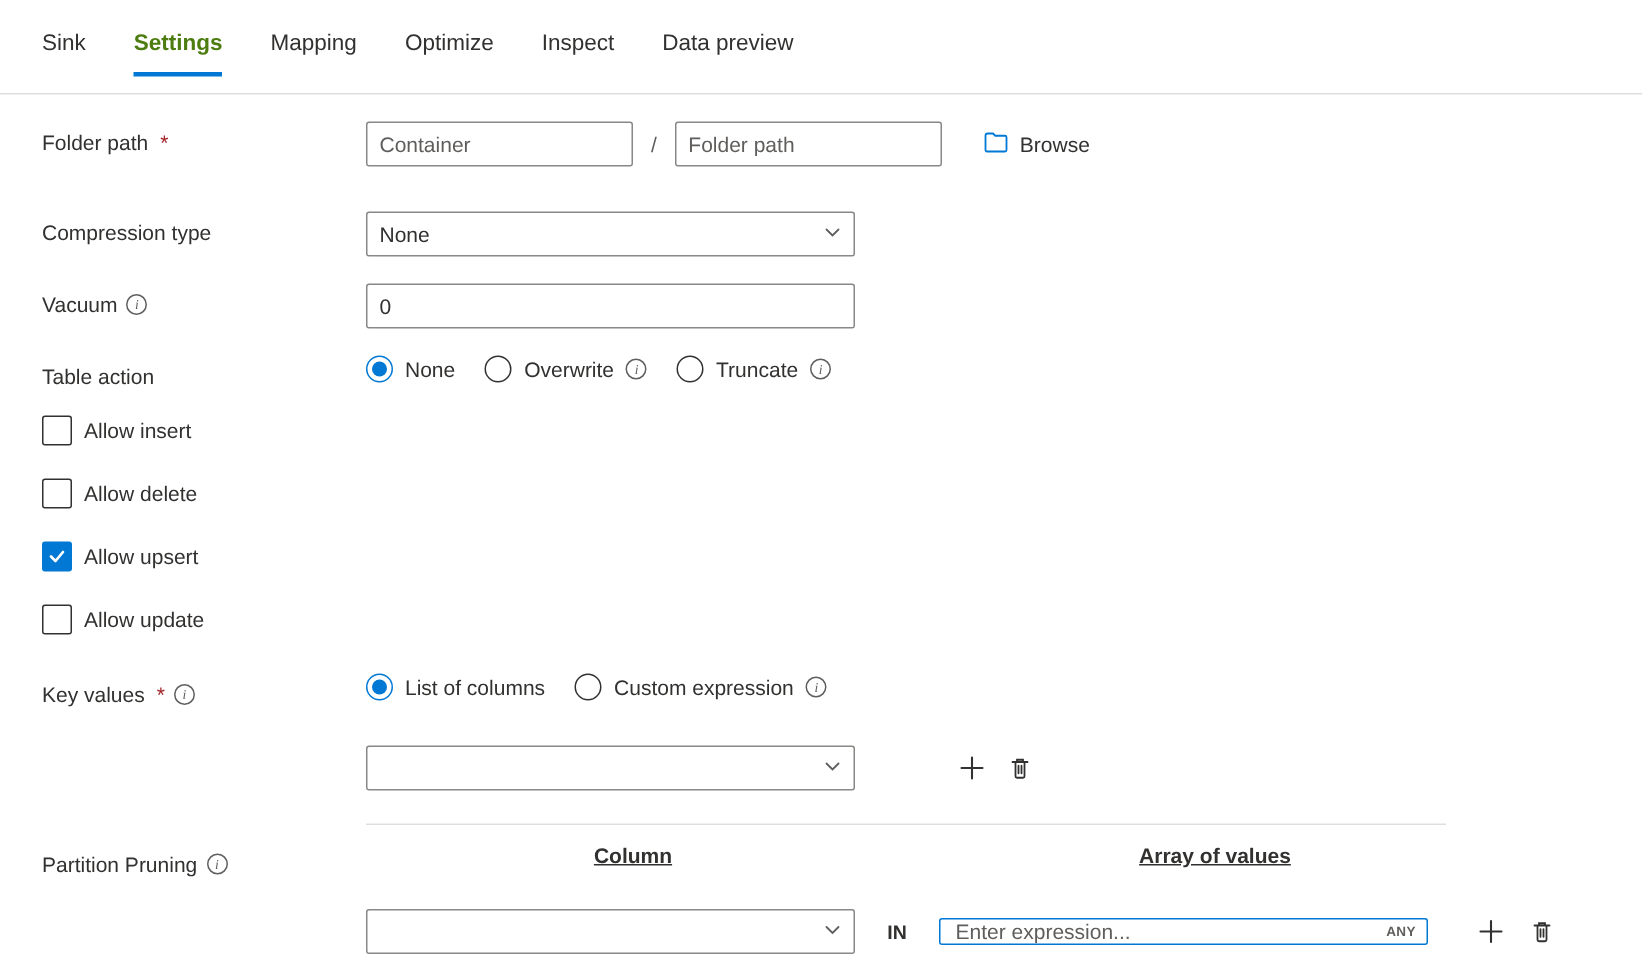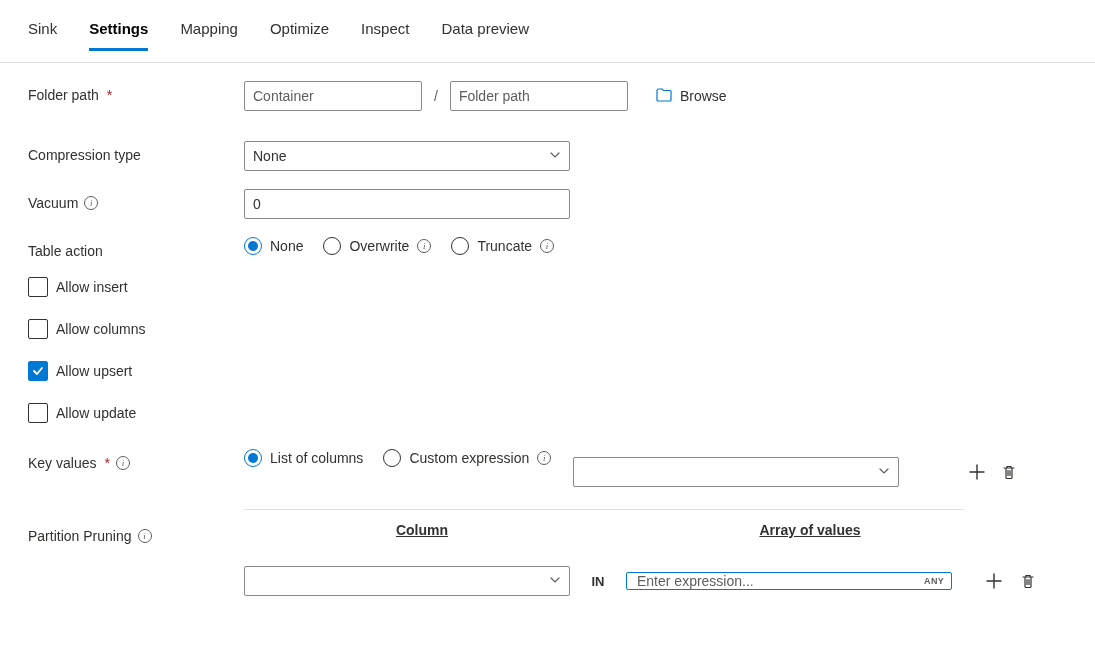--- a/index.html
+++ b/index.html
@@ -22,21 +22,21 @@
       padding: 8px 0 11px 0;
       font-size: 15px;
       color: #323130;
       cursor: pointer;
       border-bottom: 3px solid transparent;
       margin-bottom: -1px;
     }
     .tab.active {
       font-weight: 600;
       border-bottom: 3px solid #0078d4;
-      color: #000000;
+      color: #4d7c0f;
     }
     .form-area {
       padding: 18px 28px;
     }
     .form-row {
       display: flex;
       align-items: flex-start;
       margin-bottom: 18px;
     }
     .form-row.first { margin-bottom: 30px; }
@@ -323,21 +323,21 @@
 
   <div class="form-row" style="margin-bottom:26px;">
     <div class="form-controls">
       <div class="check-list">
         <div class="check-opt">
           <span class="checkbox"></span>
           <span>Allow insert</span>
         </div>
         <div class="check-opt">
           <span class="checkbox"></span>
-          <span>Allow columns</span>
+          <span>Allow delete</span>
         </div>
         <div class="check-opt">
           <span class="checkbox checked">
             <svg width="14" height="14" viewBox="0 0 14 14">
                 <path d="M3 7l3 3 5-6" stroke="#fff" stroke-width="1.8" fill="none" stroke-linecap="round" stroke-linejoin="round"></path>
               </svg>
           </span>
           <span>Allow upsert</span>
         </div>
         <div class="check-opt">
@@ -347,21 +347,21 @@
       </div>
     </div>
   </div>
 
   <div class="form-row">
     <div class="form-label">
       <span>Key values</span>
         <span class="required">*</span>
       <span class="info-icon">i</span>
     </div>
-    <div class="form-controls" style="flex-direction:row; align-items:flex-start; gap:22px;">
+    <div class="form-controls" style="flex-direction:column; align-items:flex-start; gap:22px;">
       <div class="radio-group">
         <div class="radio-opt">
           <span class="radio checked">
               <span class="dot"></span>
             </span>
           <span>List of columns</span>
         </div>
         <div class="radio-opt">
           <span class="radio"></span>
           <span>Custom expression</span>

